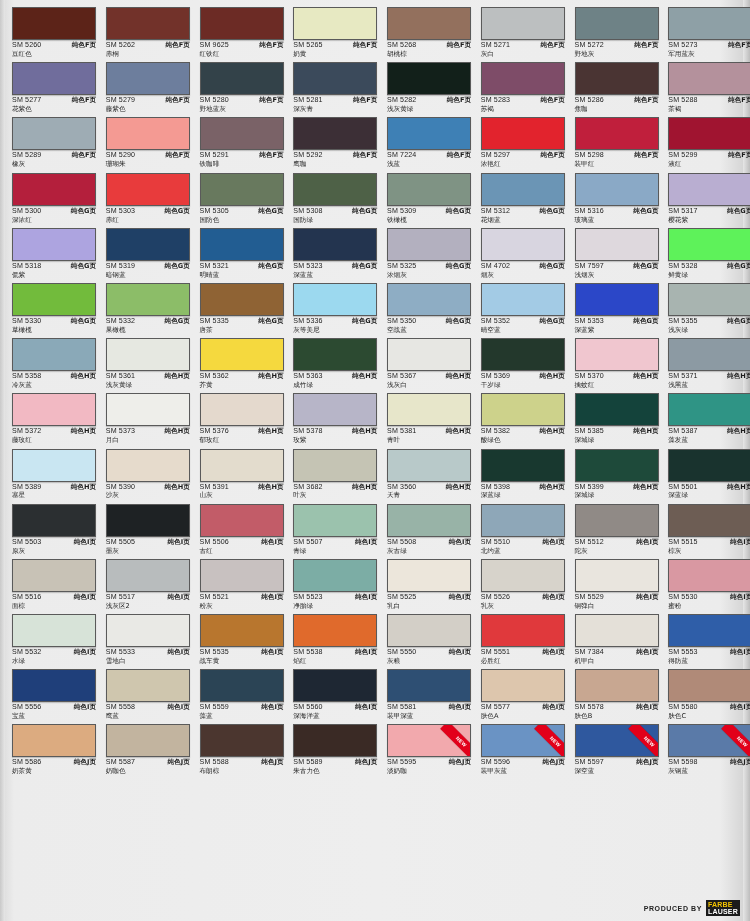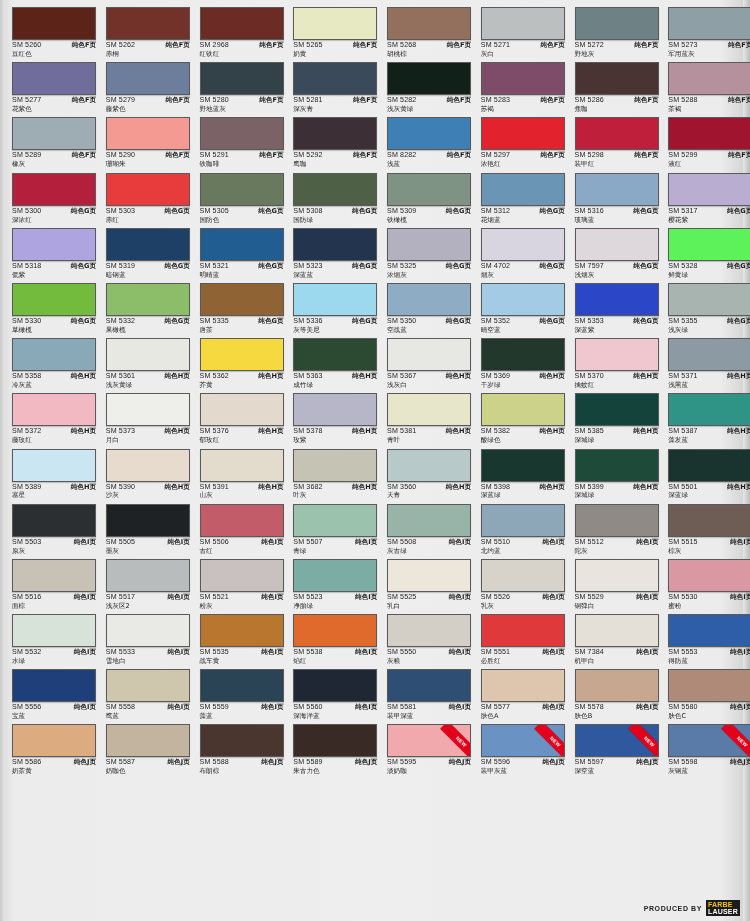--- a/index.html
+++ b/index.html
@@ -155,21 +155,21 @@
             <span class="code">SM 5262</span>
             <span class="page-tag">纯色F页</span>
           </div>
           <div class="cname">赤桐</div>
         </div>
       </div>
       <div class="cell">
         <div class="chip" style="background: rgb(108, 43, 37);"></div>
         <div class="meta">
           <div class="row1">
-            <span class="code">SM 2968</span>
+            <span class="code">SM 9625</span>
             <span class="page-tag">纯色F页</span>
           </div>
           <div class="cname">红铁红</div>
         </div>
       </div>
       <div class="cell">
         <div class="chip" style="background: rgb(231, 233, 194);"></div>
         <div class="meta">
           <div class="row1">
             <span class="code">SM 5265</span>
@@ -335,21 +335,21 @@
             <span class="code">SM 5292</span>
             <span class="page-tag">纯色F页</span>
           </div>
           <div class="cname">鹰咖</div>
         </div>
       </div>
       <div class="cell">
         <div class="chip" style="background: rgb(62, 128, 181);"></div>
         <div class="meta">
           <div class="row1">
-            <span class="code">SM 8282</span>
+            <span class="code">SM 7224</span>
             <span class="page-tag">纯色F页</span>
           </div>
           <div class="cname">浅蓝</div>
         </div>
       </div>
       <div class="cell">
         <div class="chip" style="background: rgb(226, 35, 45);"></div>
         <div class="meta">
           <div class="row1">
             <span class="code">SM 5297</span>

